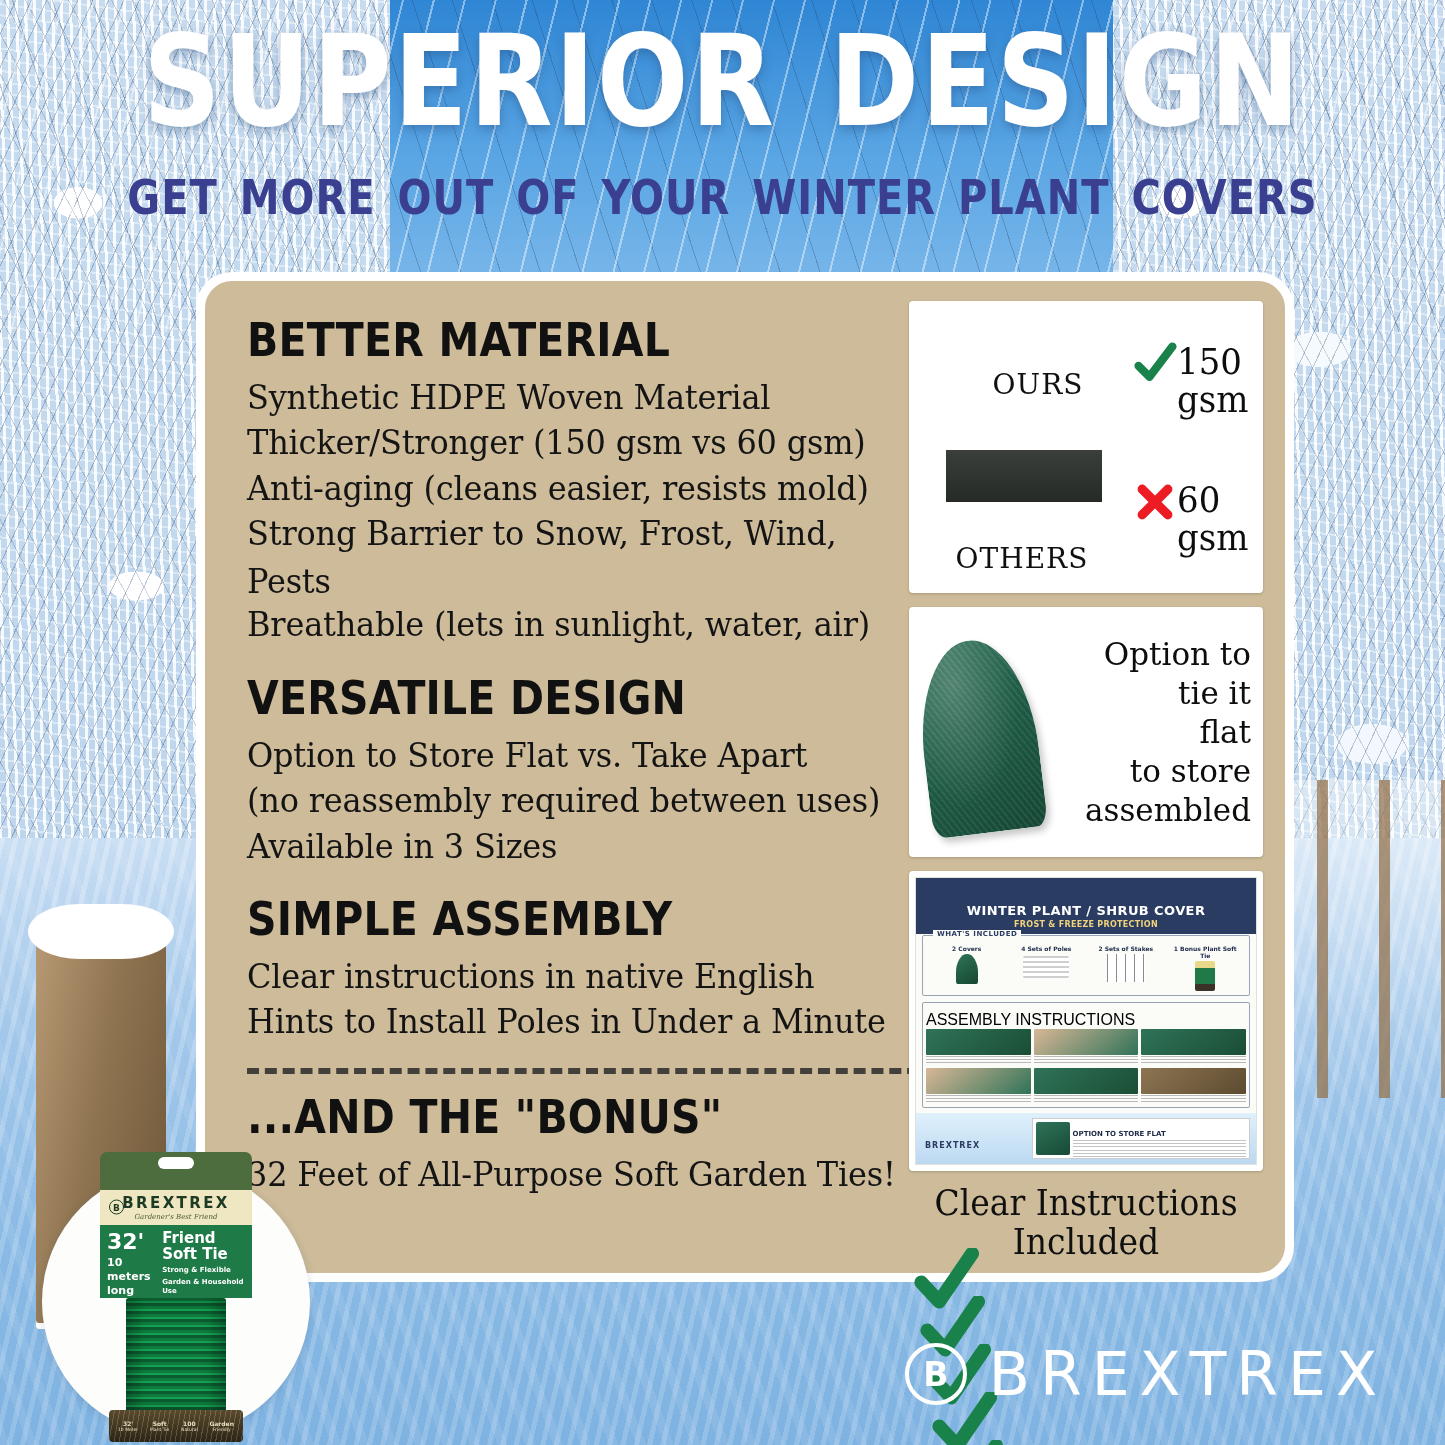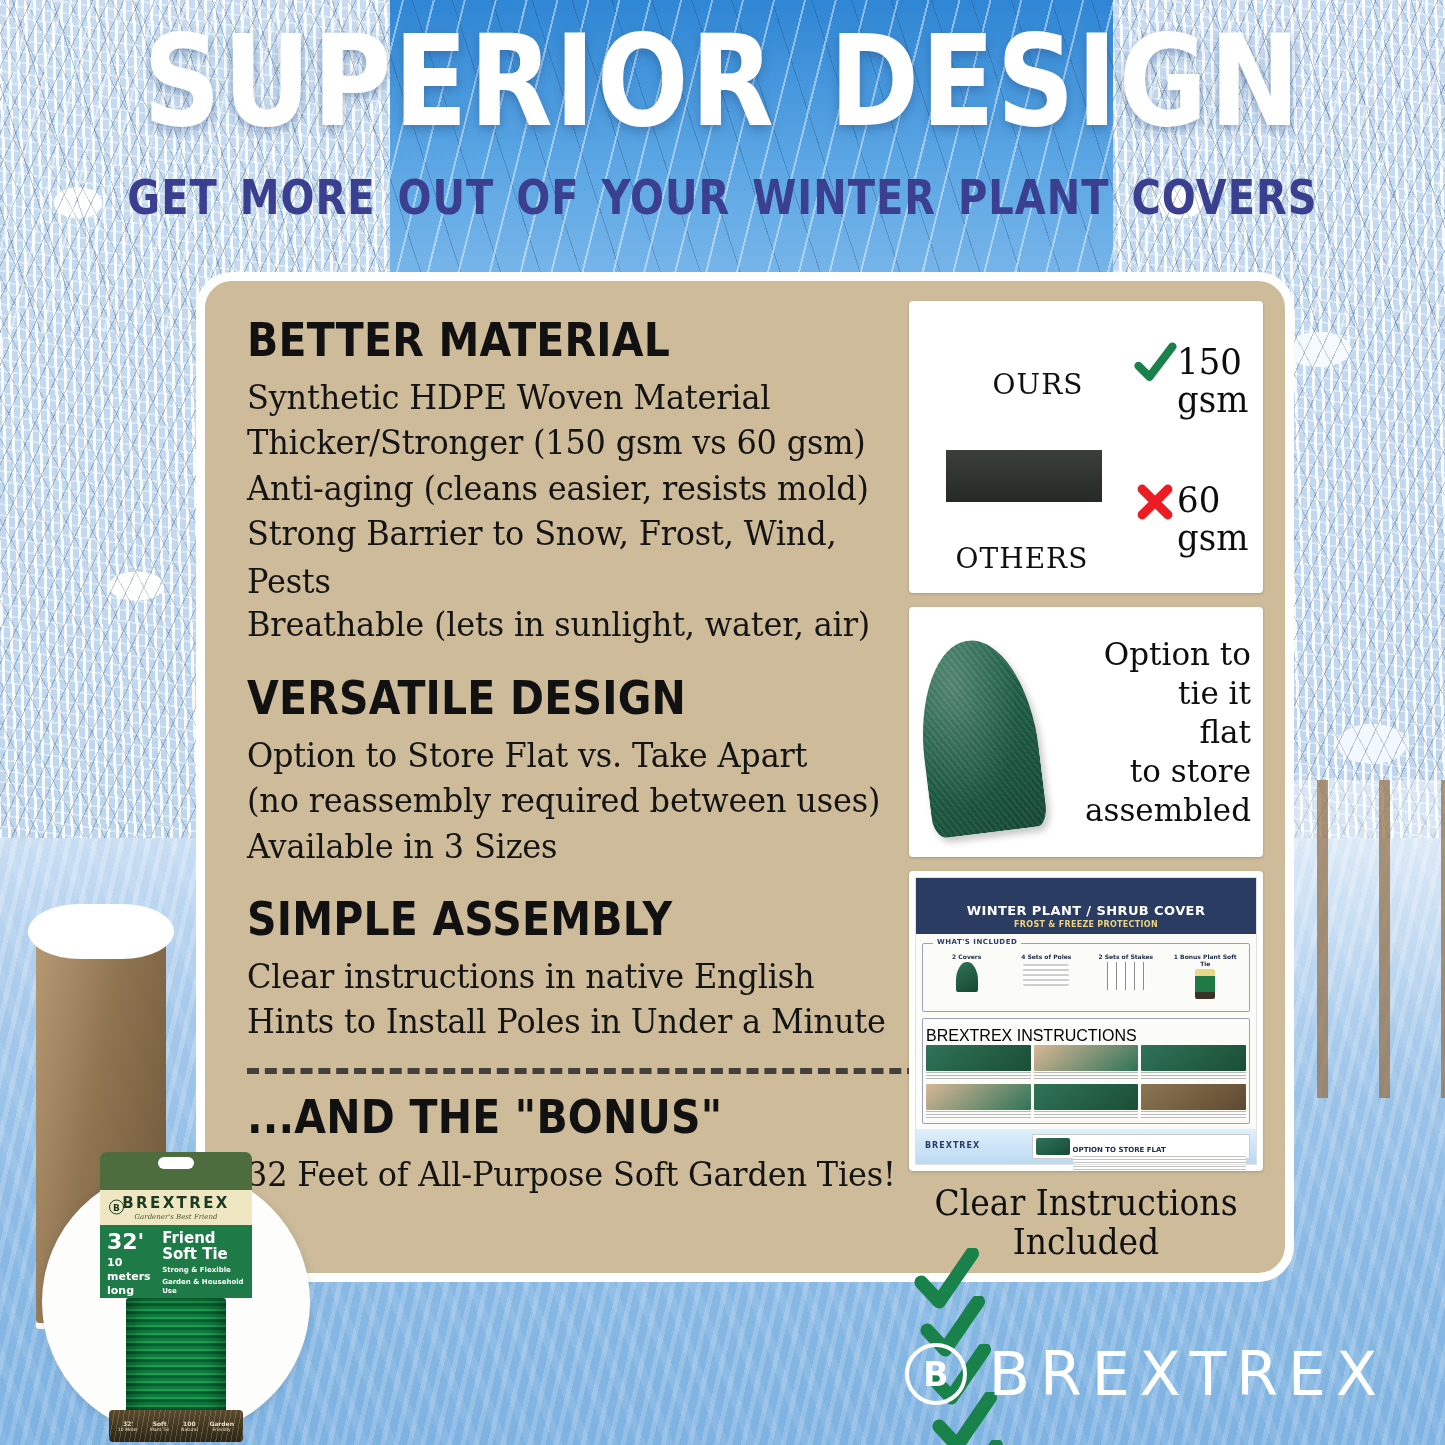--- a/index.html
+++ b/index.html
@@ -192,21 +192,21 @@
   .sheet {
     width:100%; height:100%; background:#fbfbf8; position:relative;
     border:1px solid #e2e2dc; display:flex; flex-direction:column;
   }
   .sheet-head {
     background:#2b3c63; color:#fff; text-align:center; padding:5px 2px 5px;
   }
   .sheet-head .t1 { font-family:"DejaVu Sans",sans-serif; font-weight:900; font-size:13px; letter-spacing:.4px;margin-top:20px; }
   .sheet-head .t2 { font-family:"DejaVu Sans",sans-serif; font-weight:700; font-size:8px; color:#f0d37a; margin-top:2px; letter-spacing:.3px; }
   .sheet-box {
-    margin:9px 6px 0; border:1px solid #9aa3b5; border-radius:2px; padding:9px 4px 12px; position:relative;
+    margin:1px 6px 0; border:1px solid #9aa3b5; border-radius:2px; padding:9px 4px 4px; position:relative;
   }
   .sheet-box > .boxtitle {
     position:absolute; top:-6px; left:10px; background:#fbfbf8; padding:0 4px;
     font-family:"DejaVu Sans",sans-serif; font-weight:700; font-size:7px; color:#2b3c63; letter-spacing:.5px;
   }
   .incl-row { display:flex; justify-content:space-around; }
   .incl-item { width:23%; text-align:center; }
   .incl-item .lbl { font-family:"DejaVu Sans",sans-serif; font-weight:700; font-size:6px; color:#1d2a47; margin-bottom:2px; }
   .thumb-cover { width:22px; height:30px; margin:0 auto;
     background:linear-gradient(150deg,#2f7358,#16482f); border-radius:50% 50% 8% 8% / 62% 62% 10% 10%; }
@@ -473,21 +473,21 @@
             </div>
             <div class="incl-item">
               <div class="lbl">1 Bonus Plant Soft Tie</div>
               <div class="thumb-tie"></div>
             </div>
           </div>
         </div>
 
         <div class="mid-row">
           <div class="asm">
-            <div class="boxtitle">BREXTREX INSTRUCTIONS</div>
+            <div class="boxtitle">ASSEMBLY INSTRUCTIONS</div>
             <div class="grid6">
               <div>
                   <div class="cellimg"></div>
                   <div class="celltxt"></div>
                 </div>
               <div>
                   <div class="cellimg hand"></div>
                   <div class="celltxt"></div>
                 </div>
               <div>

